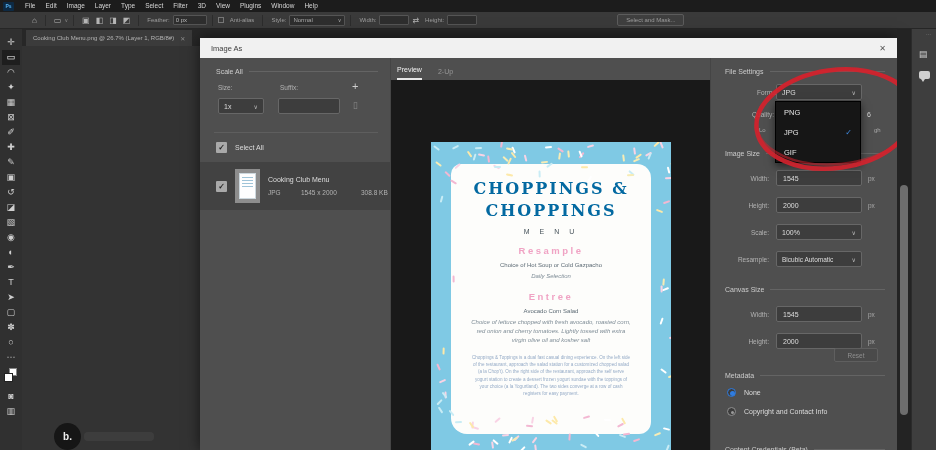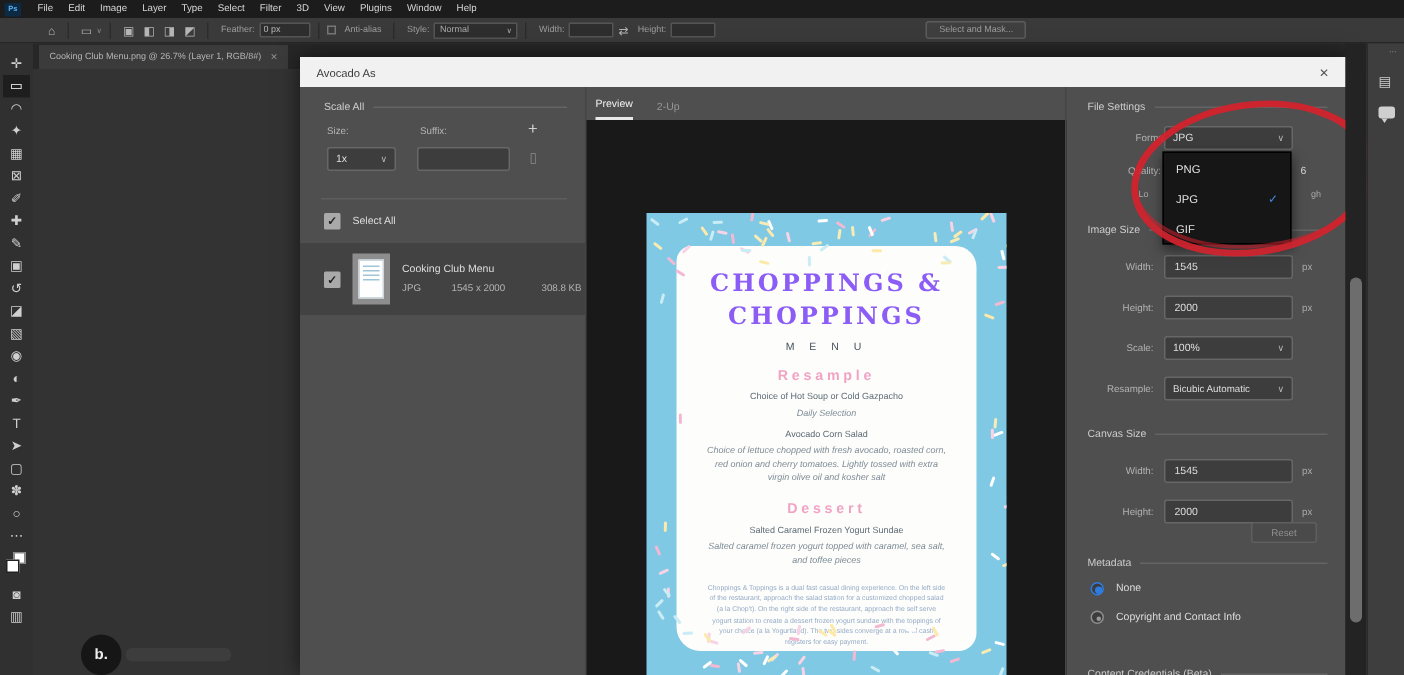--- a/index.html
+++ b/index.html
@@ -268,21 +268,21 @@
         <div class="tool">◙</div>
         <div class="tool">▥</div>
       </div>
   </div>
 
   <div id="watermark">b.</div>
   <div id="watermark-tail"></div>
 
   <div id="dialog">
     <div id="dialog-titlebar">
-      <span id="dialog-title">Avocado As</span>
+      <span id="dialog-title">Image As</span>
       <span id="dialog-close">✕</span>
     </div>
 
     <div id="dlg-left">
       <div id="scaleall-hdr" class="panel-header">
         <span>Scale All</span>
           <span class="rule"></span>
       </div>
       <span id="size-label" class="flabel">Size:</span>
       <span id="suffix-label" class="flabel">Suffix:</span>
@@ -320,39 +320,35 @@
     </div>
 
     <div id="dlg-preview">
       <div id="pv-tabs">
         <span class="pv-tab active">Preview</span>
         <span class="pv-tab inactive">2-Up</span>
       </div>
       <div id="pv-canvas">
         <div id="doc" style="background: rgb(127, 201, 228);">
           <div id="doc-card">
-            <div id="doc-title" style="color: #8b5cf6;">
+            <div id="doc-title" style="color: #0369a1;">
               <div>CHOPPINGS &amp;</div>
               <div>CHOPPINGS</div>
             </div>
             <div id="doc-menu-word">M E N U</div>
             <div id="doc-sections">
                 <div>
                   <div class="md-heading">Resample</div>
                   <div class="md-item">Choice of Hot Soup or Cold Gazpacho</div>
                   <div class="md-desc">Daily Selection</div>
                 </div>
                 <div>
+                  <div class="md-heading">Entree</div>
                   <div class="md-item">Avocado Corn Salad</div>
                   <div class="md-desc">Choice of lettuce chopped with fresh avocado, roasted corn, red onion and cherry tomatoes. Lightly tossed with extra virgin olive oil and kosher salt</div>
-                </div>
-                <div>
-                  <div class="md-heading">Dessert</div>
-                  <div class="md-item">Salted Caramel Frozen Yogurt Sundae</div>
-                  <div class="md-desc">Salted caramel frozen yogurt topped with caramel, sea salt, and toffee pieces</div>
                 </div>
               </div>
             <div id="doc-footnote">Choppings &amp; Toppings is a dual fast casual dining experience. On the left side of the restaurant, approach the salad station for a customized chopped salad (a la Chop't). On the right side of the restaurant, approach the self serve yogurt station to create a dessert frozen yogurt sundae with the toppings of your choice (a la Yogurtland). The two sides converge at a row of cash registers for easy payment.</div>
           </div>
           <div id="sprinkles">
               <div class="sprinkle" style="left: 4.46947px; top: 20.7845px; background: rgb(247, 236, 181); transform: rotate(38deg);"></div>
               <div class="sprinkle" style="left: 75.112px; top: 17.9624px; background: rgb(253, 233, 169); transform: rotate(115deg);"></div>
               <div class="sprinkle" style="left: 53.7535px; top: 16.4256px; background: rgb(243, 184, 210); transform: rotate(82deg);"></div>
               <div class="sprinkle" style="left: 2.15759px; top: 5.34988px; background: rgb(201, 236, 245); transform: rotate(37deg);"></div>
               <div class="sprinkle" style="left: 79.1075px; top: 7.0194px; background: rgb(255, 255, 255); transform: rotate(66deg);"></div>

